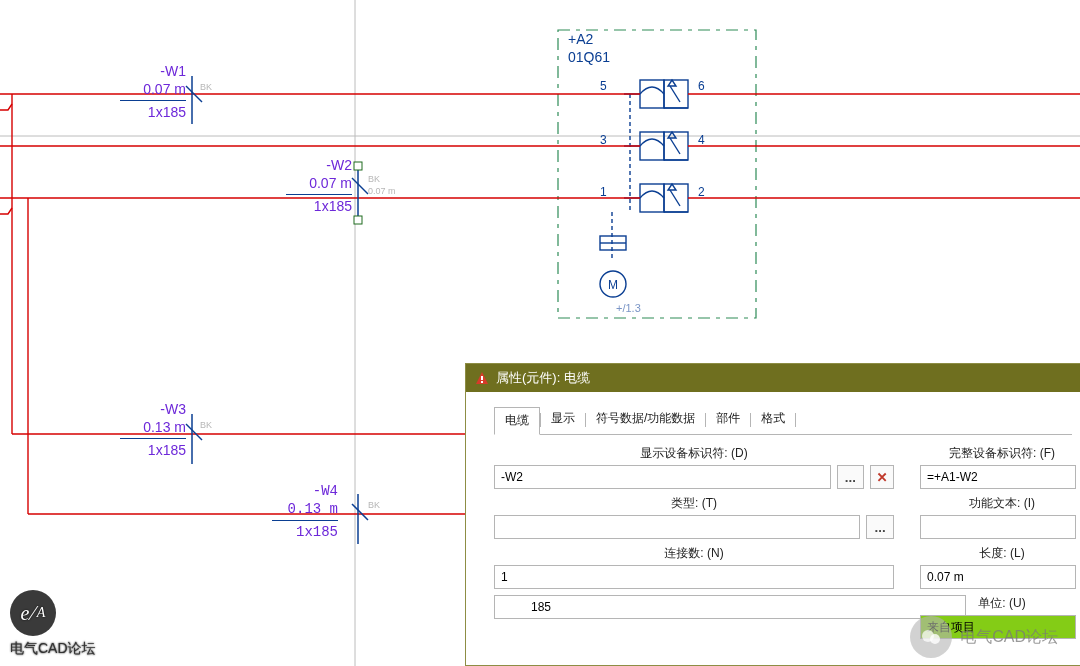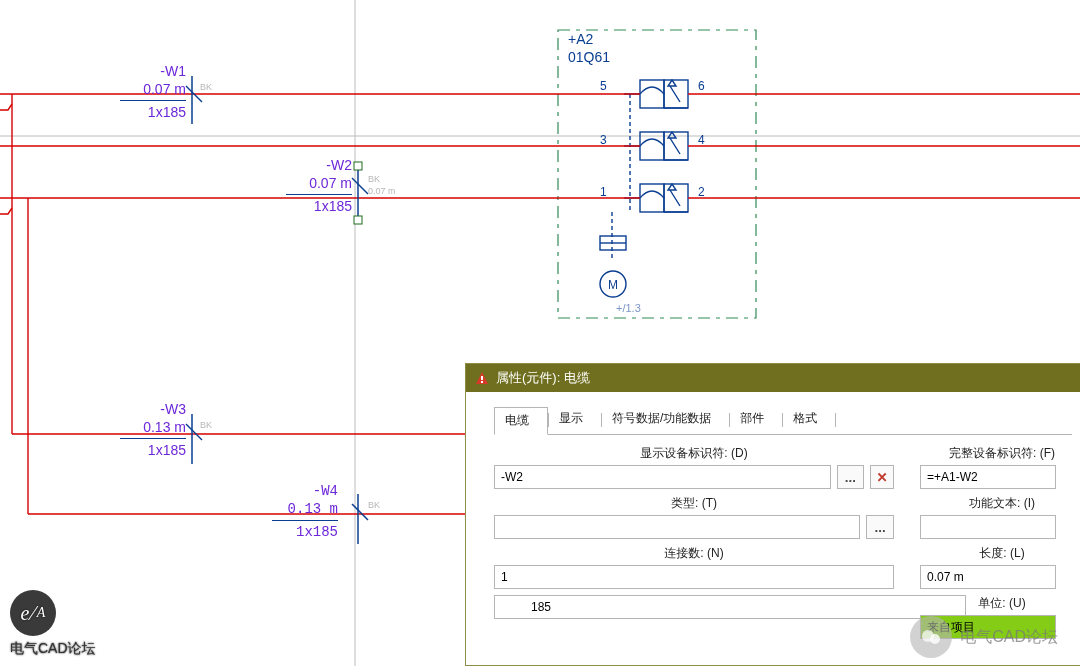--- a/index.html
+++ b/index.html
@@ -50,21 +50,21 @@
     width: 16px; height: 16px;
     display: inline-flex; align-items: center; justify-content: center;
   }
   .tabbar {
     margin: 14px 12px 0 28px;
     display: flex; align-items: center;
     font-size: 12px;
     color: #222;
   }
   .tab {
-    padding: 4px 18px 5px 10px;
+    padding: 4px 10px 5px 10px;
     border-bottom: 2px solid transparent;
     position: relative;
     cursor: default;
   }
   .tab.active {
     border: 1px solid #b5b5b5;
     border-bottom: 1px solid #fff;
     background: #fff;
     margin-bottom: -1px;
   }
@@ -83,21 +83,21 @@
     margin-bottom: 3px;
     text-align: center;
   }
   .row { display: flex; gap: 6px; align-items: center; }
   .txt {
     height: 24px; border: 1px solid #b5b5b5;
     padding: 0 6px; font-size: 12px;
     background: #fff;
   }
   .w-main { width: 340px; }
-  .w-right { width: 136px; }
+  .w-right { width: 156px; }
   .btn-ell {
     width: 28px; height: 24px;
     border: 1px solid #b5b5b5; background: #fafafa;
     display: inline-flex; align-items: center; justify-content: center;
     font-weight: bold; color: #444;
   }
   .btn-del {
     width: 24px; height: 24px;
     border: 1px solid #b5b5b5; background: #fafafa;
     color: #c0392b; font-weight: bold;

